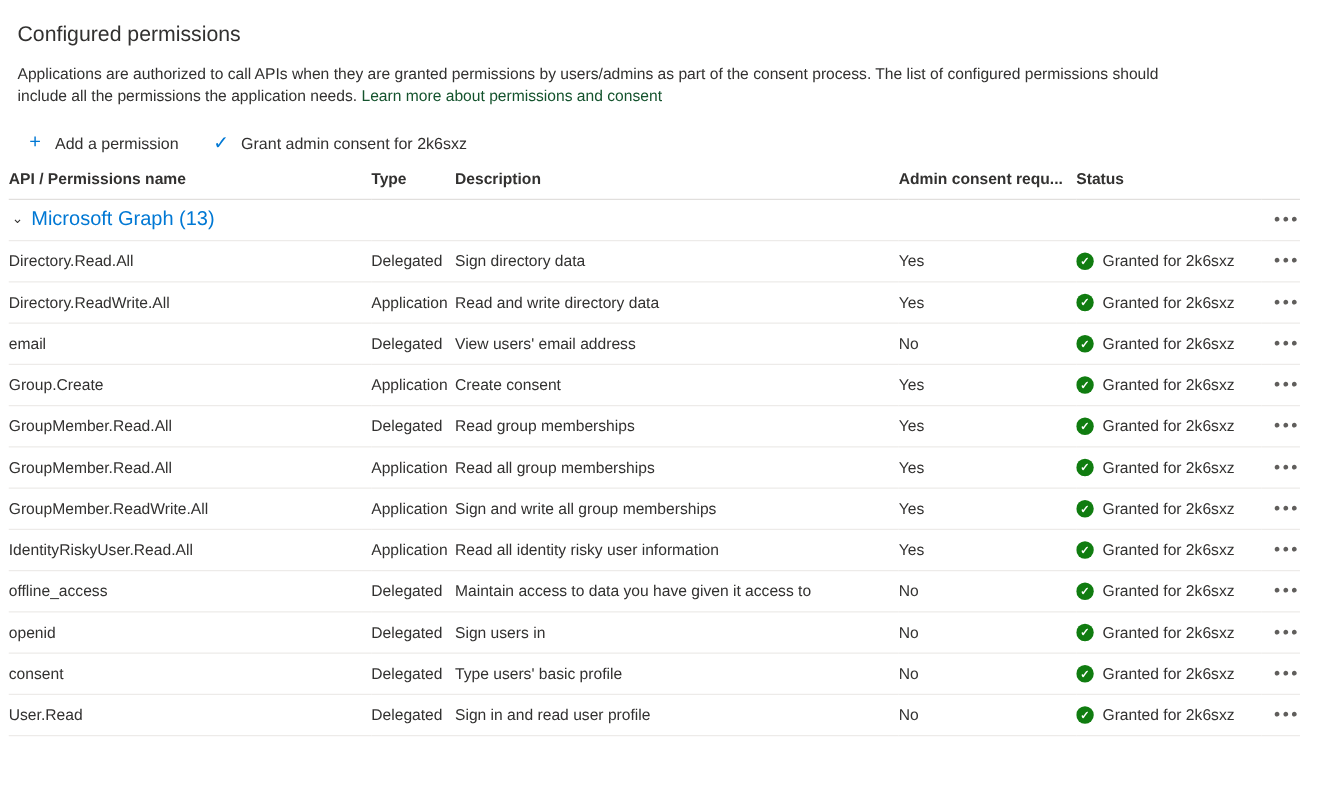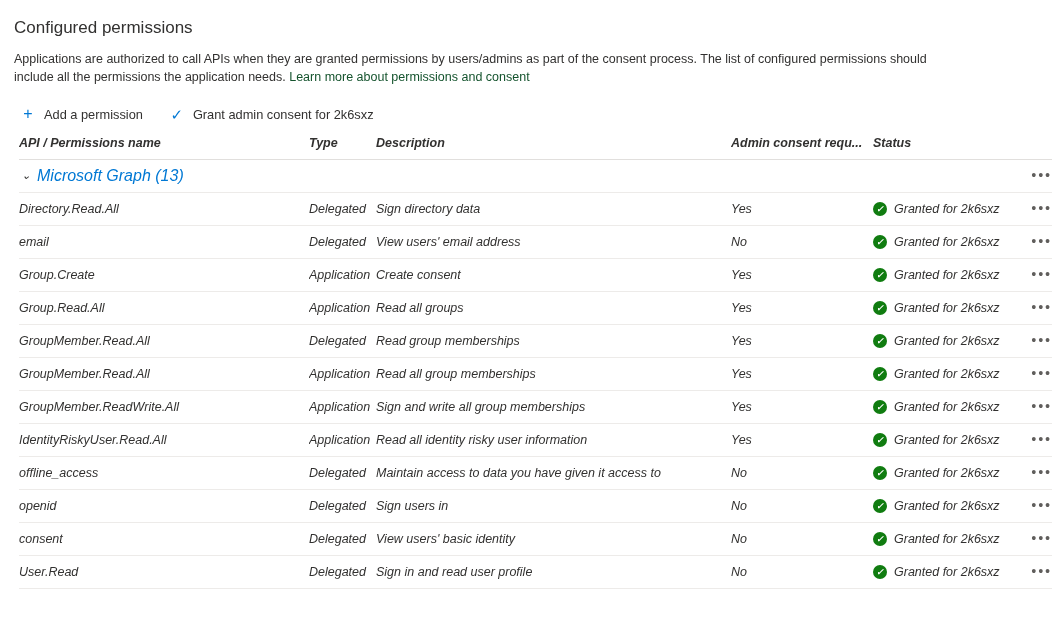--- a/index.html
+++ b/index.html
@@ -60,25 +60,24 @@
     font-size: 16px;
     line-height: 1;
     display: inline-block;
     width: 16px;
     text-align: center;
   }
   .cmd .glyph.check { font-size: 15px; }
 
   table.perm {
     width: 1033px;
-    margin-left: 19px;
+    margin-left: 7px;
     border-collapse: collapse;
     font-size: 12.5px;
     table-layout: fixed;
-    font-style: italic;
   }
   table.perm thead th {
     text-align: left;
     font-weight: 600;
     font-size: 12.5px;
     color: #323130;
     padding: 10px 0 9px 0;
     border-bottom: 1px solid #e1dfdd;
     white-space: nowrap;
     overflow: hidden;
@@ -222,20 +221,33 @@
           <td>Yes</td>
           <td>
             <span class="status-cell">
               <span class="status-icon">✓</span>
               <span>Granted for 2k6sxz</span>
             </span>
           </td>
           <td class="menu-cell"><span class="menu-btn">•••</span></td>
         </tr>
         <tr>
+          <td class="perm-name">Directory.ReadWrite.All</td>
+          <td>Application</td>
+          <td>Read and write directory data</td>
+          <td>Yes</td>
+          <td>
+            <span class="status-cell">
+              <span class="status-icon">✓</span>
+              <span>Granted for 2k6sxz</span>
+            </span>
+          </td>
+          <td class="menu-cell"><span class="menu-btn">•••</span></td>
+        </tr>
+        <tr>
           <td class="perm-name">email</td>
           <td>Delegated</td>
           <td>View users' email address</td>
           <td>No</td>
           <td>
             <span class="status-cell">
               <span class="status-icon">✓</span>
               <span>Granted for 2k6sxz</span>
             </span>
           </td>
@@ -248,33 +260,20 @@
           <td>Yes</td>
           <td>
             <span class="status-cell">
               <span class="status-icon">✓</span>
               <span>Granted for 2k6sxz</span>
             </span>
           </td>
           <td class="menu-cell"><span class="menu-btn">•••</span></td>
         </tr>
         <tr>
-          <td class="perm-name">Group.Read.All</td>
-          <td>Application</td>
-          <td>Read all groups</td>
-          <td>Yes</td>
-          <td>
-            <span class="status-cell">
-              <span class="status-icon">✓</span>
-              <span>Granted for 2k6sxz</span>
-            </span>
-          </td>
-          <td class="menu-cell"><span class="menu-btn">•••</span></td>
-        </tr>
-        <tr>
           <td class="perm-name">GroupMember.Read.All</td>
           <td>Delegated</td>
           <td>Read group memberships</td>
           <td>Yes</td>
           <td>
             <span class="status-cell">
               <span class="status-icon">✓</span>
               <span>Granted for 2k6sxz</span>
             </span>
           </td>
@@ -341,21 +340,21 @@
             <span class="status-cell">
               <span class="status-icon">✓</span>
               <span>Granted for 2k6sxz</span>
             </span>
           </td>
           <td class="menu-cell"><span class="menu-btn">•••</span></td>
         </tr>
         <tr>
           <td class="perm-name">consent</td>
           <td>Delegated</td>
-          <td>View users' basic identity</td>
+          <td>Type users' basic profile</td>
           <td>No</td>
           <td>
             <span class="status-cell">
               <span class="status-icon">✓</span>
               <span>Granted for 2k6sxz</span>
             </span>
           </td>
           <td class="menu-cell"><span class="menu-btn">•••</span></td>
         </tr>
         <tr>

